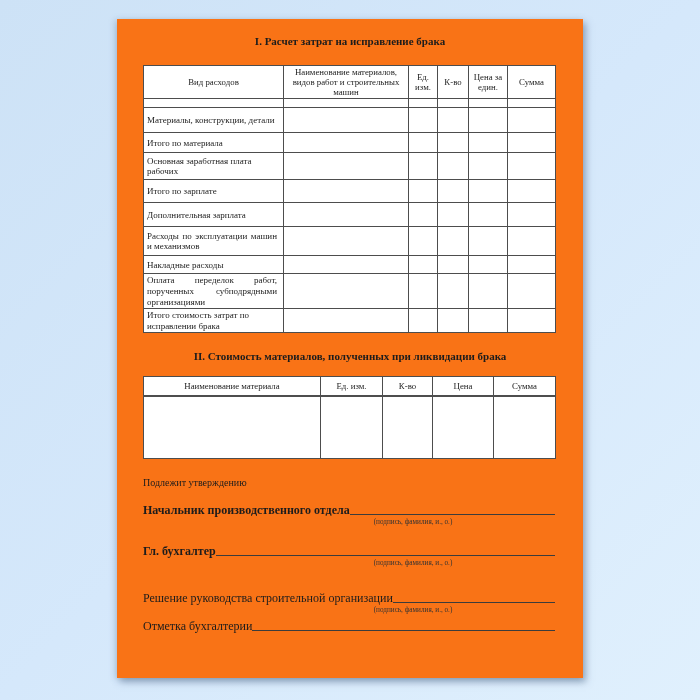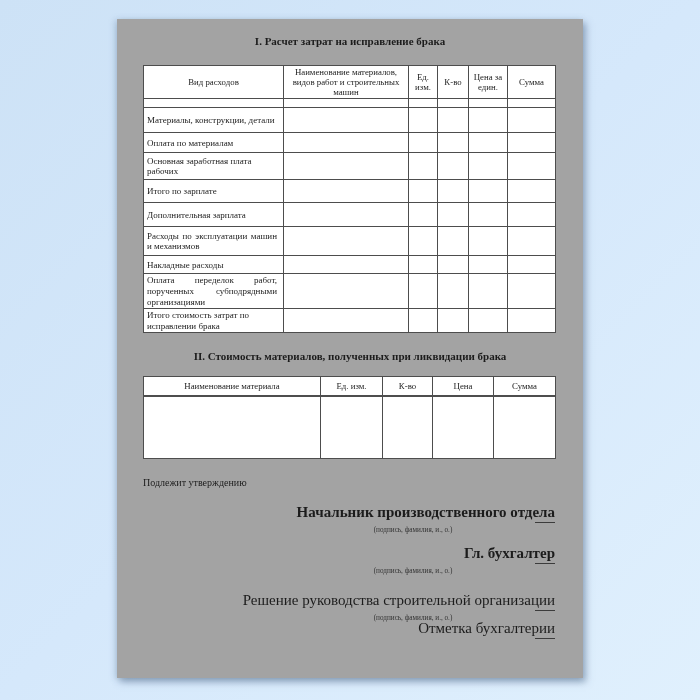--- a/index.html
+++ b/index.html
@@ -4,38 +4,38 @@
 <style>
   html,body{margin:0;padding:0;}
   body{
     width:700px;height:700px;overflow:hidden;position:relative;
     background:linear-gradient(135deg,#cde2f6 0%,#d5e8fb 50%,#e0f0fd 100%);
     font-family:"Liberation Serif","DejaVu Serif",serif;
     color:#1c1c1c;
   }
   .page{
     position:absolute;left:117px;top:19px;width:466px;height:659px;
-    background:#a3a3a3;
+    background:#f97316;
     box-shadow:3px 4px 7px rgba(90,115,145,.55), -2px 1px 6px rgba(120,145,175,.35);
   }
   .sec-title{
     position:absolute;left:0;width:100%;text-align:center;
     font-weight:bold;font-size:11px;margin:0;
   }
   table{border-collapse:collapse;table-layout:fixed;position:absolute;background:#fff;}
   td,th{border:1px solid #4d4d4d;overflow:hidden;}
   th{font-weight:normal;font-size:8.8px;line-height:1.15;vertical-align:middle;padding:1px 2px;}
   .t1{left:26px;top:46px;width:412px;}
   .t1 td.lbl{font-size:9px;line-height:1.18;vertical-align:middle;padding:1px 6px 1px 3px;}
   .t1 td.lbl.justify{text-align:justify;}
   .t2{left:26px;top:357px;width:412px;}
   .t2 thead th{border-bottom:2px solid #4d4d4d;}
   .approval{position:absolute;left:26px;top:458px;font-size:10px;}
   .sig{position:absolute;left:26px;width:412px;}
-  .sig-line{display:flex;align-items:flex-end;font-size:15px;line-height:1.2;flex-direction:column;}
+  .sig-line{display:flex;align-items:flex-end;font-size:12px;line-height:1.2;}
   .sig-line .lab{white-space:nowrap;}
   .sig-line .lab.bold{font-weight:bold;}
   .sig-line .rule{flex:1 1 auto;border-bottom:1px solid #3c3c3c;height:1px;margin-bottom:2px;min-width:20px;}
   .cap{font-size:7.2px;color:#333;width:240px;margin-left:150px;text-align:center;margin-top:1px;}
 </style>
 </head>
 <body>
 
 <div class="page">
 
@@ -71,21 +71,21 @@
       </tr>
       <tr style="height:25px">
         <td class="lbl">Материалы, конструкции, детали</td>
         <td></td>
           <td></td>
           <td></td>
           <td></td>
           <td></td>
       </tr>
       <tr style="height:20px">
-        <td class="lbl">Оплата по материалам</td>
+        <td class="lbl">Итого по материала</td>
         <td></td>
           <td></td>
           <td></td>
           <td></td>
           <td></td>
       </tr>
       <tr style="height:27px">
         <td class="lbl">Основная заработная плата рабочих</td>
         <td></td>
           <td></td>

